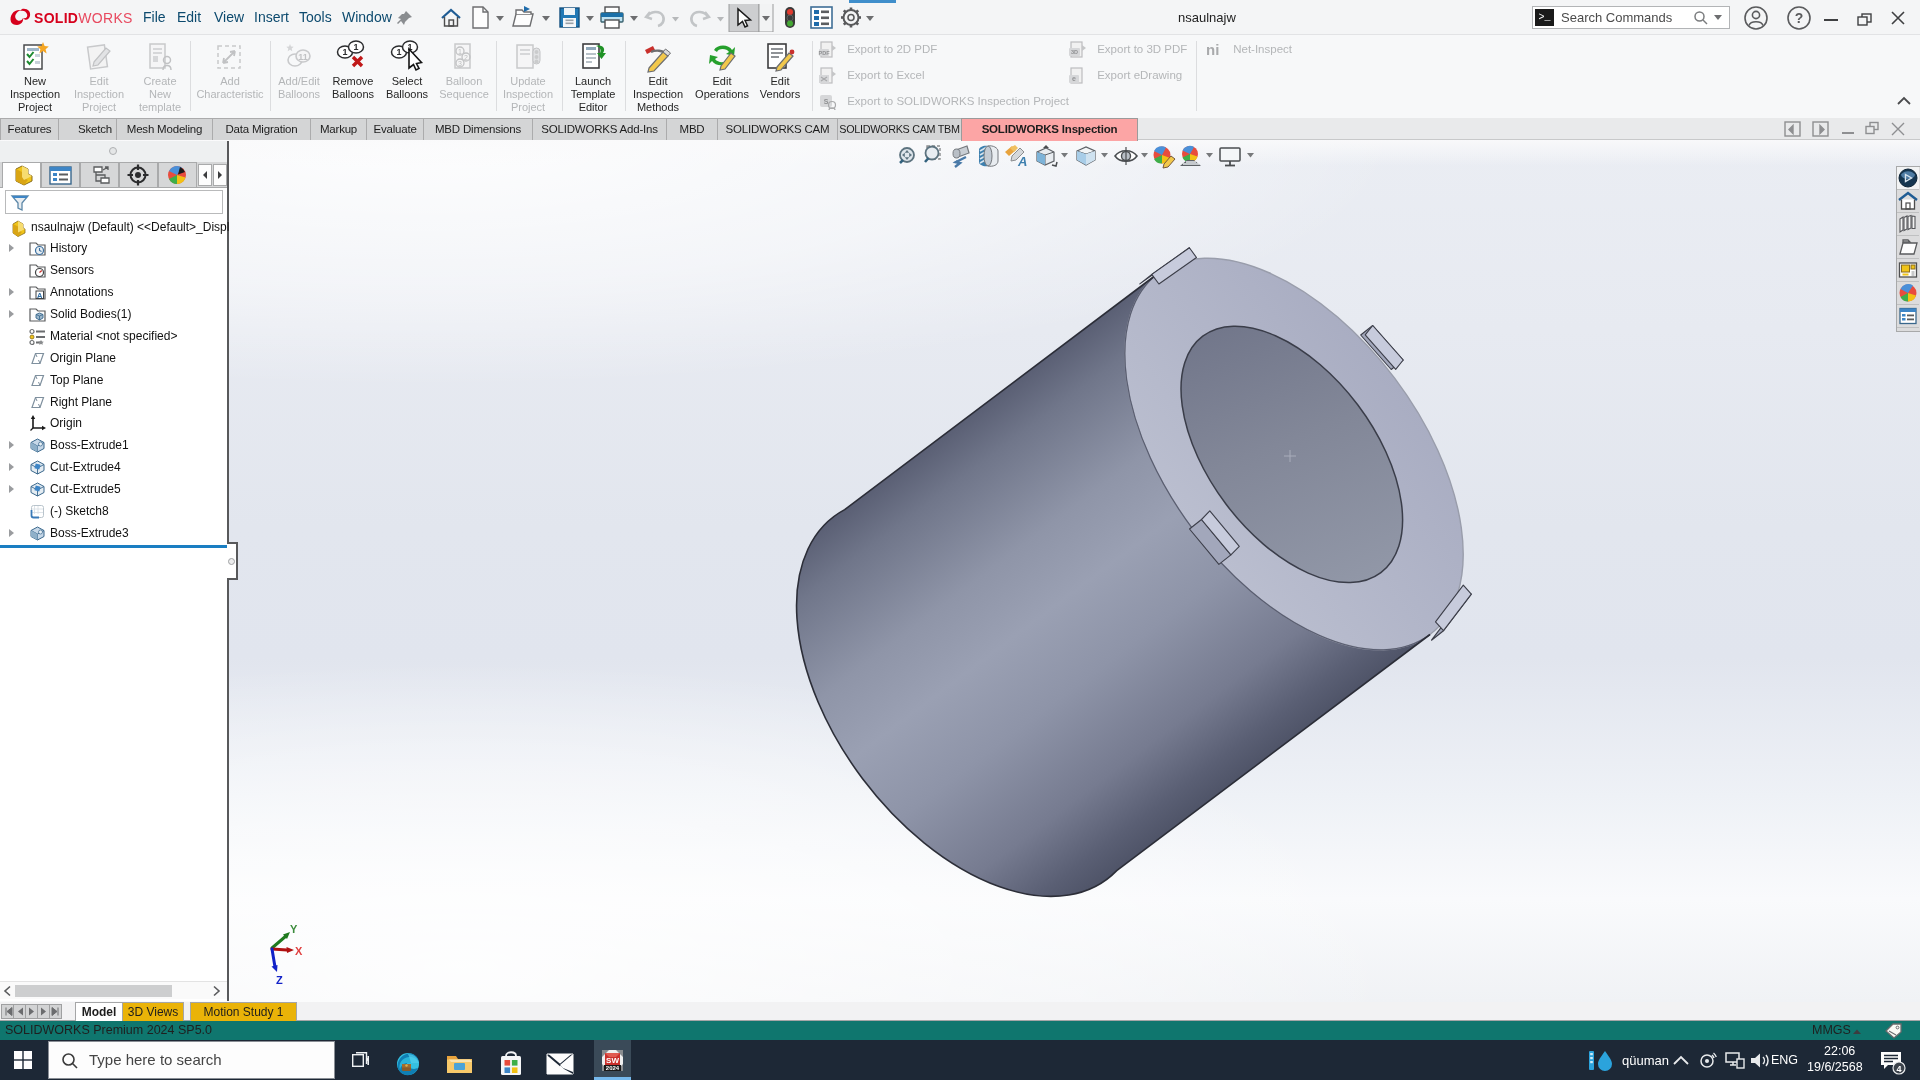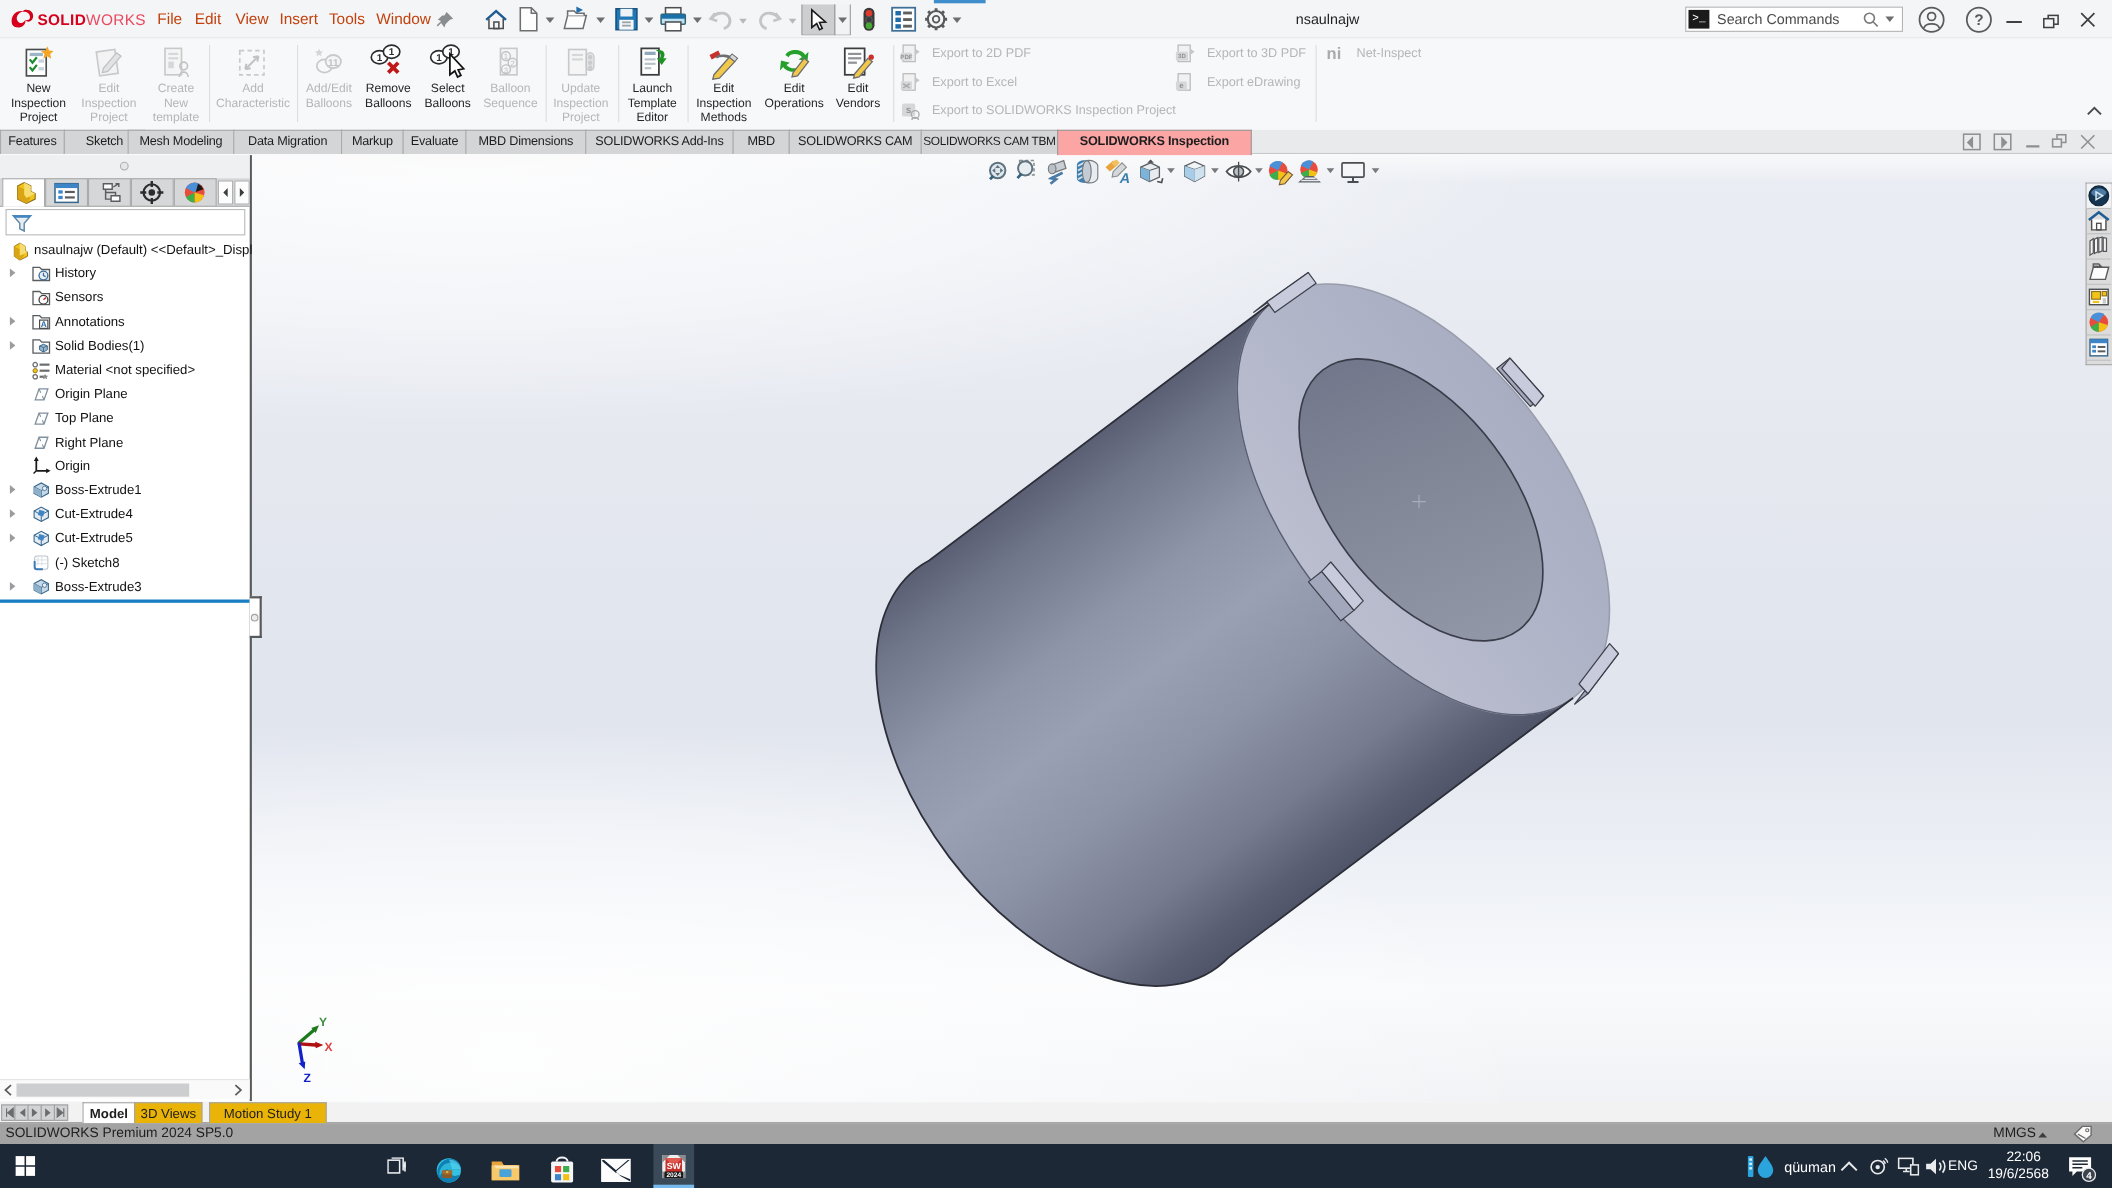--- a/index.html
+++ b/index.html
@@ -2,21 +2,21 @@
 <html><head>
 <meta charset="utf-8">
 <style>
   * { margin:0; padding:0; box-sizing:border-box; }
   html,body { width:1920px; height:1080px; overflow:hidden; }
   body { font-family:"Liberation Sans", sans-serif; position:relative; background:#fff; }
   .abs { position:absolute; }
 
   
   #titlebar { position:absolute; left:0; top:0; width:1920px; height:35px; background:#f4f5f6; border-bottom:1px solid #e2e3e5; }
-  .menu { position:absolute; top:0; height:35px; line-height:35px; font-size:14px; color:#c2410c; }
+  .menu { position:absolute; top:0; height:35px; line-height:35px; font-size:14px; color:#0c4a6e; }
   #titletext { position:absolute; left:1178px; top:0; height:49px; line-height:35px; font-size:13px; color:#222; }
   #searchbox { position:absolute; left:1532px; top:6px; width:198px; height:23px; background:#fff; border:1px solid #b2b4b6; }
   #searchbox .prompt { position:absolute; left:2px; top:2px; width:19px; height:17px; background:#1a1a1a; color:#fff; font-size:10px; line-height:17px; text-align:center; font-family:"Liberation Mono",monospace; }
   #searchbox .stext { position:absolute; left:28px; top:0; height:21px; line-height:21px; font-size:13px; color:#4b4b4b; }
 
   
   #ribbon { position:absolute; left:0; top:35px; width:1920px; height:83px; background:#f7f8f9; }
   .rbtn { position:absolute; top:3px; height:78px; text-align:center; }
   .rbtn .ric { display:block; margin:2px auto 1px auto; width:34px; height:34px; }
   .rbtn .rlb { font-size:11px; line-height:13px; color:#262626; }
@@ -52,21 +52,21 @@
   #taskstrip { position:absolute; right:0; top:26px; width:24px; height:166px; background:#dcdcdd; border:1px solid #a8a9aa; border-right:none; }
   .tsbtn { width:22px; height:23px; border-bottom:1px solid #bfc0c1; position:relative; }
 
   
   #modeltabs { position:absolute; left:0; top:1002px; width:1920px; height:19px; background:#f2f2f3; border-bottom:1px solid #a5a6a7; }
   .mtab { position:absolute; top:0; height:19px; background:#eab308; border:1px solid #a5a6a7; border-bottom:none; font-size:12px; color:#1d1d1d; text-align:center; line-height:18px; }
   .mtab.active { background:#fff; font-weight:bold; }
   .navb { position:absolute; top:2px; width:13px; height:15px; background:#d2d3d4; border:1px solid #9fa0a1; color:#6b6c6e; font-size:8px; line-height:13px; text-align:center; }
 
   
-  #statusbar { position:absolute; left:0; top:1021px; width:1920px; height:19px; background:#a3a3a3; font-size:12.5px; color:#1f1f1f; }
+  #statusbar { position:absolute; left:0; top:1021px; width:1920px; height:19px; background:#0f766e; font-size:12.5px; color:#1f1f1f; }
 
   
   #taskbar { position:absolute; left:0; top:1040px; width:1920px; height:40px; background:#1d2836; }
   #tsearch { position:absolute; left:48px; top:1px; width:287px; height:38px; background:#fdfdfd; border:1px solid #8a8f96; }
   .tbtxt { color:#fff; font-size:13px; position:absolute; }
 </style>
 </head>
 <body>
 
 <div id="titlebar">
@@ -862,20 +862,27 @@
       <path d="M5 9 L12 13" stroke="#6b6c6e" stroke-width="1.1"></path>
     </svg>
 </div>
 <div id="taskbar">
   <svg class="abs" style="left:14px;top:11px;" width="18" height="18" viewBox="0 0 18 18">
       <rect x="0" y="0" width="8.3" height="8.3" fill="#fefefe"></rect>
       <rect x="9.7" y="0" width="8.3" height="8.3" fill="#fefefe"></rect>
       <rect x="0" y="9.7" width="8.3" height="8.3" fill="#fefefe"></rect>
       <rect x="9.7" y="9.7" width="8.3" height="8.3" fill="#fefefe"></rect>
     </svg>
+  <div id="tsearch">
+    <svg class="abs" style="left:12px;top:10px;" width="18" height="18" viewBox="0 0 18 18">
+        <circle cx="7.5" cy="7.5" r="5.5" fill="none" stroke="#3b3b3b" stroke-width="1.6"></circle>
+        <line x1="11.5" y1="11.5" x2="16" y2="16" stroke="#3b3b3b" stroke-width="1.6"></line>
+      </svg>
+    <div class="abs" style="left:40px;top:9px;font-size:15px;color:#454545;">Type here to search</div>
+  </div>
 
   <svg class="abs" style="left:352px;top:12px;" width="17" height="17" viewBox="0 0 17 17">
       <rect x="0.7" y="2.7" width="10.6" height="11.6" fill="none" stroke="#eef1f3" stroke-width="1.4"></rect>
       <path d="M4 0.7 H14.5 V12" fill="none" stroke="#eef1f3" stroke-width="1.4"></path>
       <line x1="16.2" y1="4" x2="16.2" y2="13" stroke="#eef1f3" stroke-width="1.6"></line>
       <line x1="16.2" y1="6.5" x2="16.2" y2="8.5" stroke="#1d2836" stroke-width="1.6"></line>
       <circle cx="16.2" cy="7.5" r="1.8" fill="#eef1f3"></circle>
     </svg>
 
   <svg class="abs" style="left:394px;top:10px;" width="28" height="28" viewBox="0 0 28 28">

